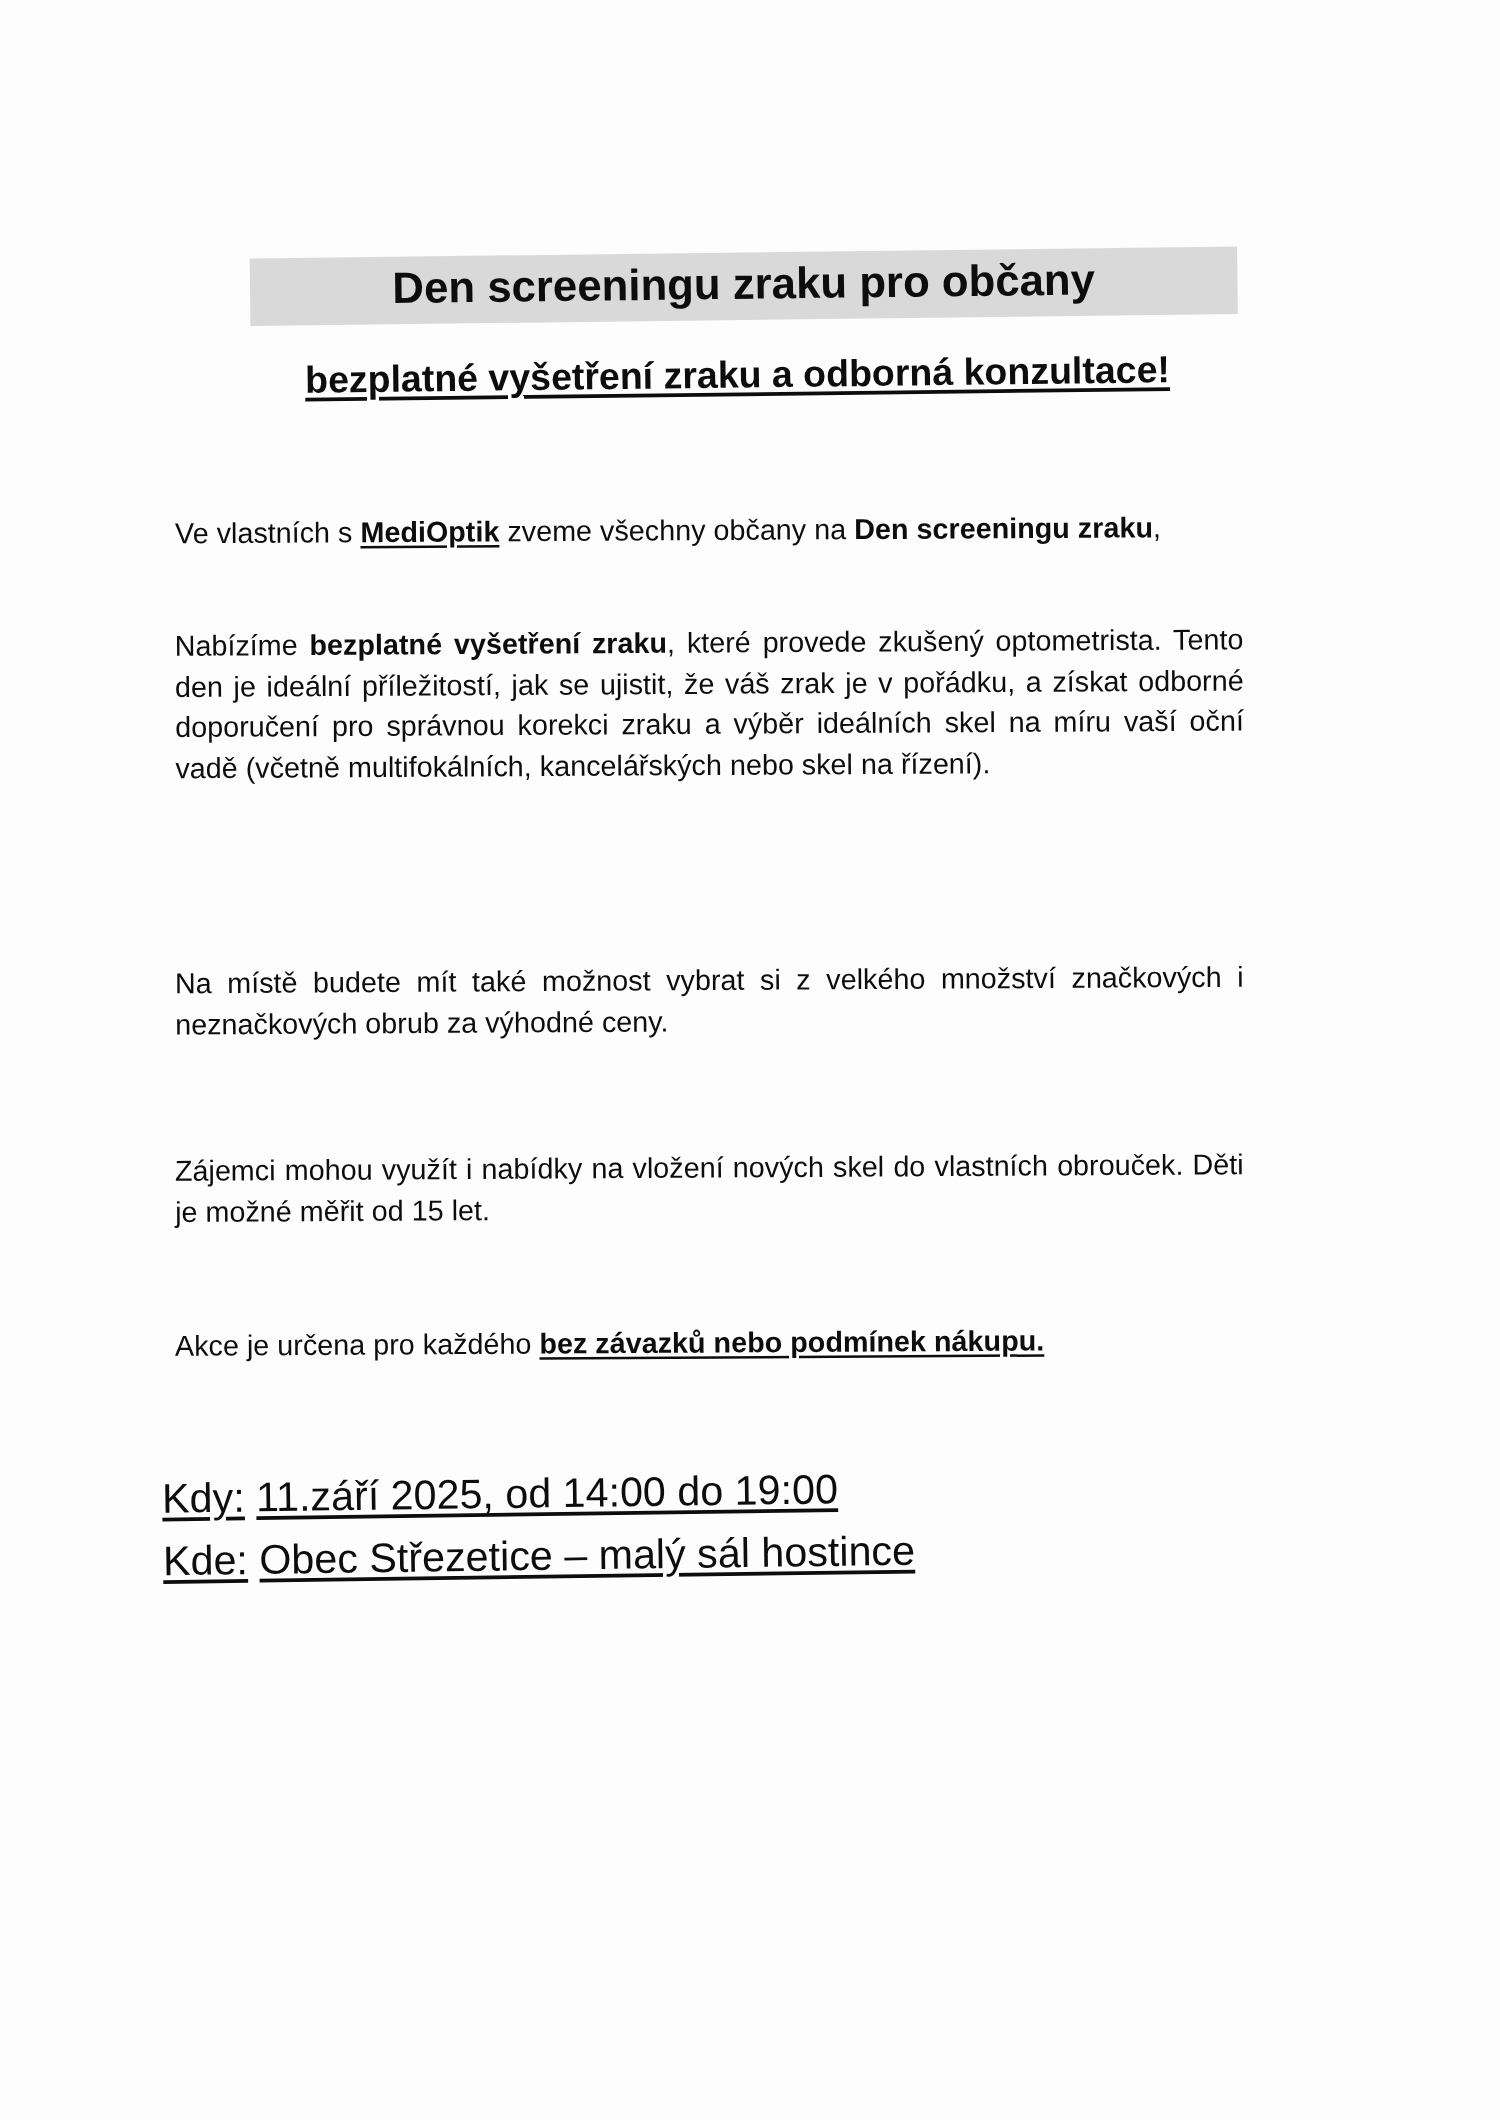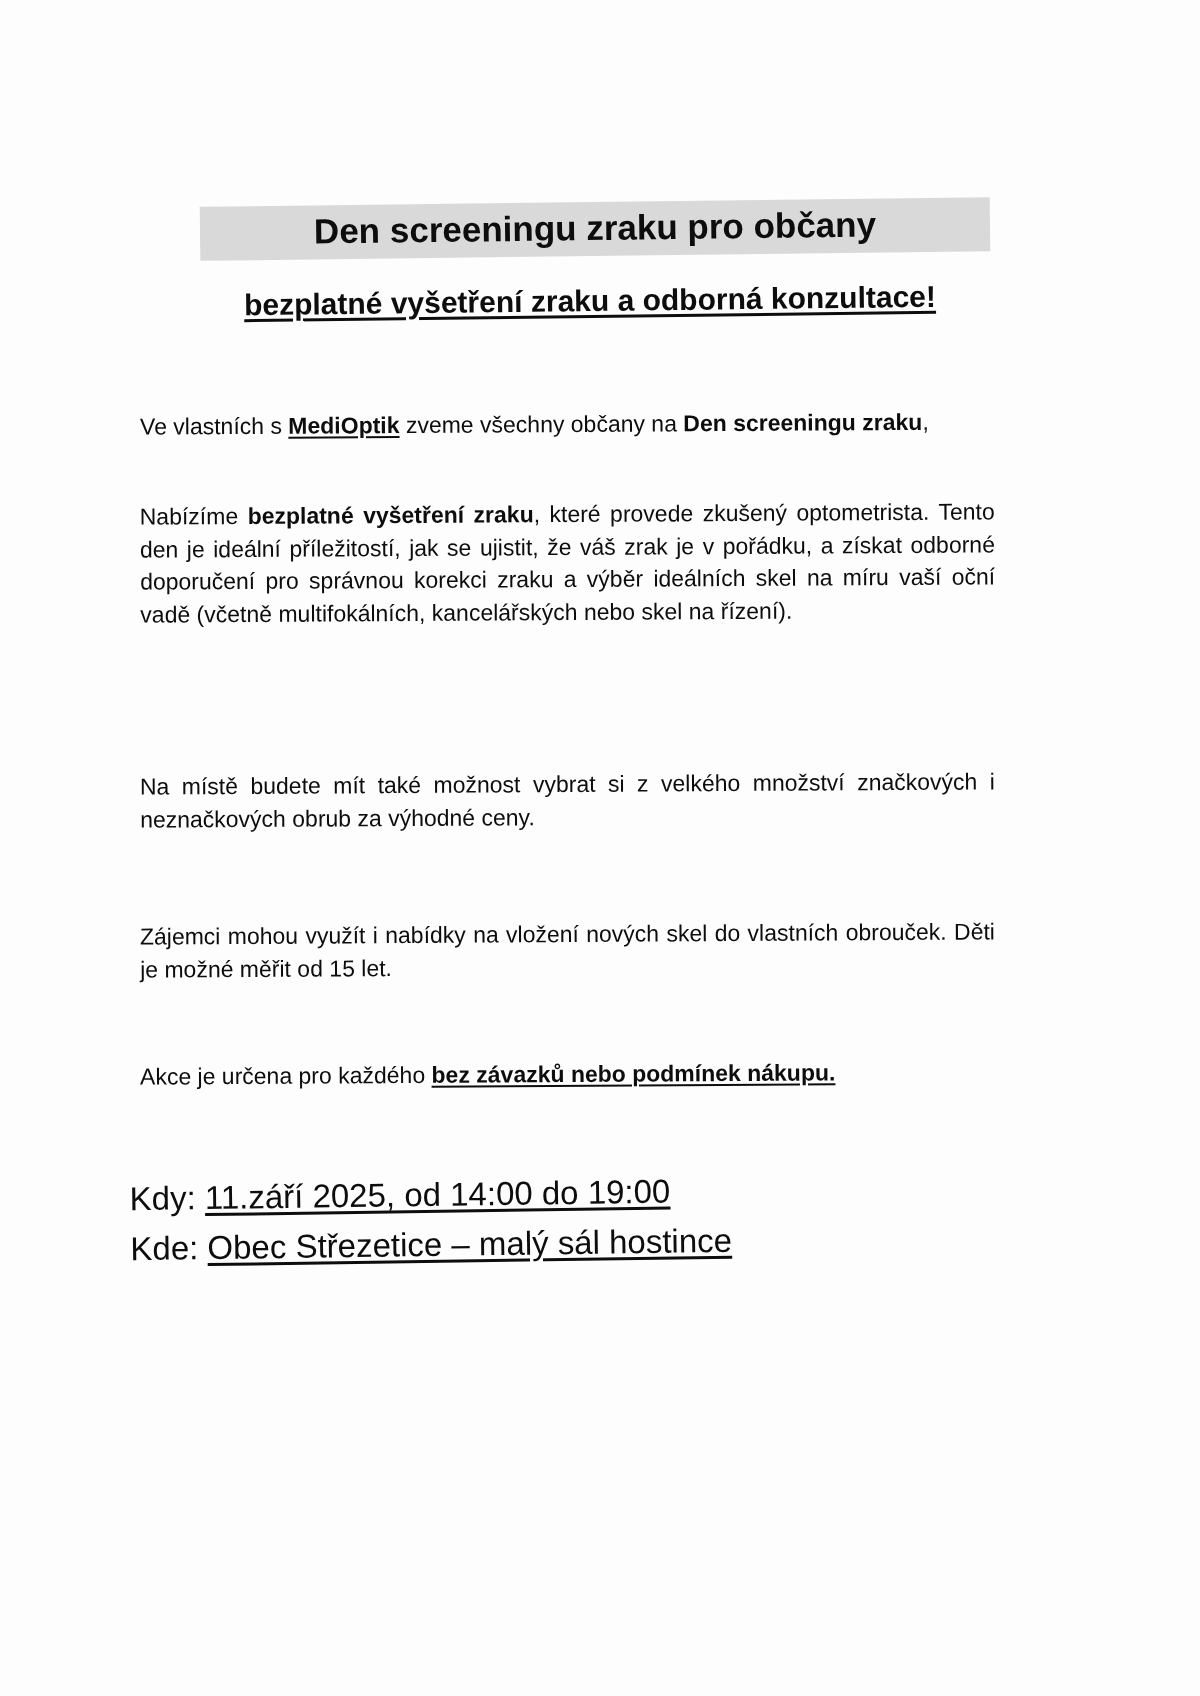--- a/index.html
+++ b/index.html
@@ -92,20 +92,21 @@
     top: 1168px;
     width: 880px;
     transform: rotate(-0.8deg);
   }
   .ww-line {
     font-size: 33px;
     line-height: 1.5;
     white-space: nowrap;
   }
   .ww-line .lbl {
+    text-decoration: underline;
     text-underline-offset: 4px;
   }
   .ww-line .val {
     text-decoration: underline;
     text-underline-offset: 4px;
   }
 </style>
 </head>
 <body>
 

